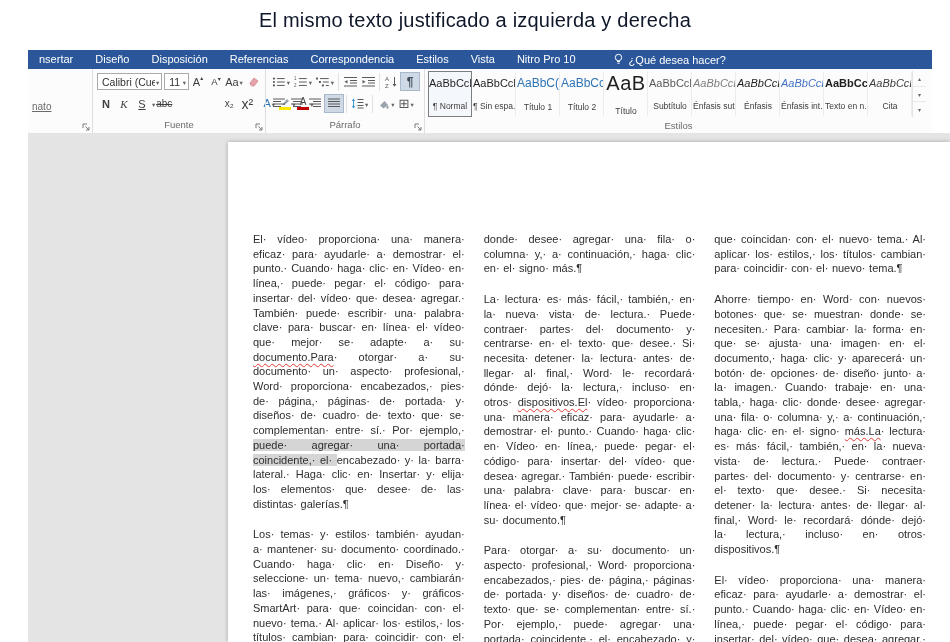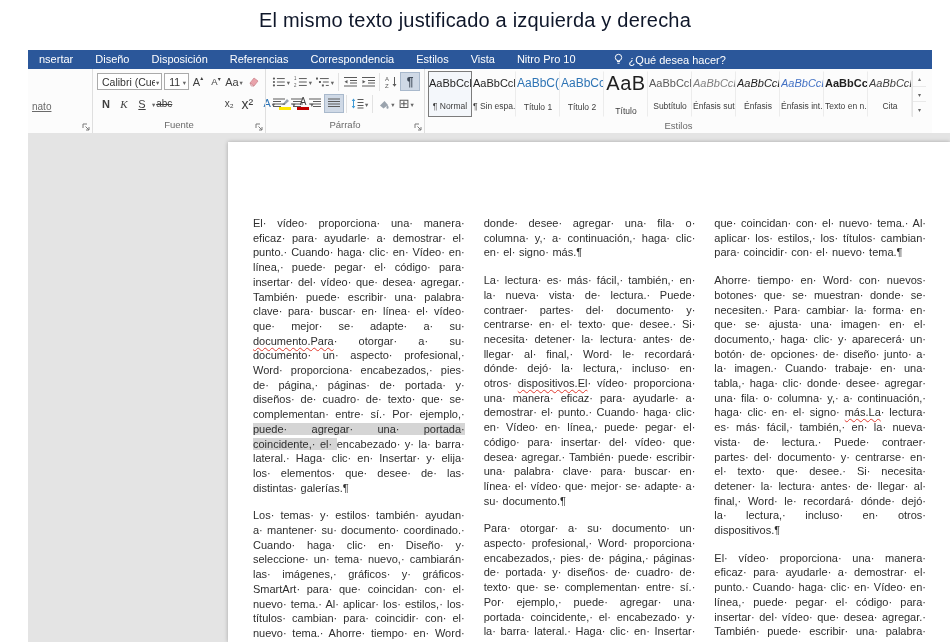--- a/index.html
+++ b/index.html
@@ -89,21 +89,21 @@
     position:absolute;left:200px;top:9px;width:722px;height:500px;background:#fff;
     box-shadow:0 0 4px rgba(0,0,0,.28);overflow:hidden;
   }
   .cols{
     position:absolute;left:25px;right:24px;top:74px;bottom:0;
     display:flex;gap:19px;overflow:hidden;
   }
   .col{flex:1;min-width:0;}
   .para{
     font-size:11px;line-height:14.7px;color:#2e2e2e;text-align:justify;
-    margin:0 0 13px 0;word-spacing:.5px;
+    margin:16px 0 13px 0;word-spacing:.5px;
   }
   .seg-spell{
     text-decoration-line:underline;text-decoration-style:wavy;
     text-decoration-color:#e03a2f;text-decoration-thickness:1px;text-underline-offset:2px;
   }
   .seg-select{background:#d5d5d5;}
   svg .st{stroke:#5a5a5a;stroke-width:1;fill:none;}
 </style>
 </head>
 <body>

